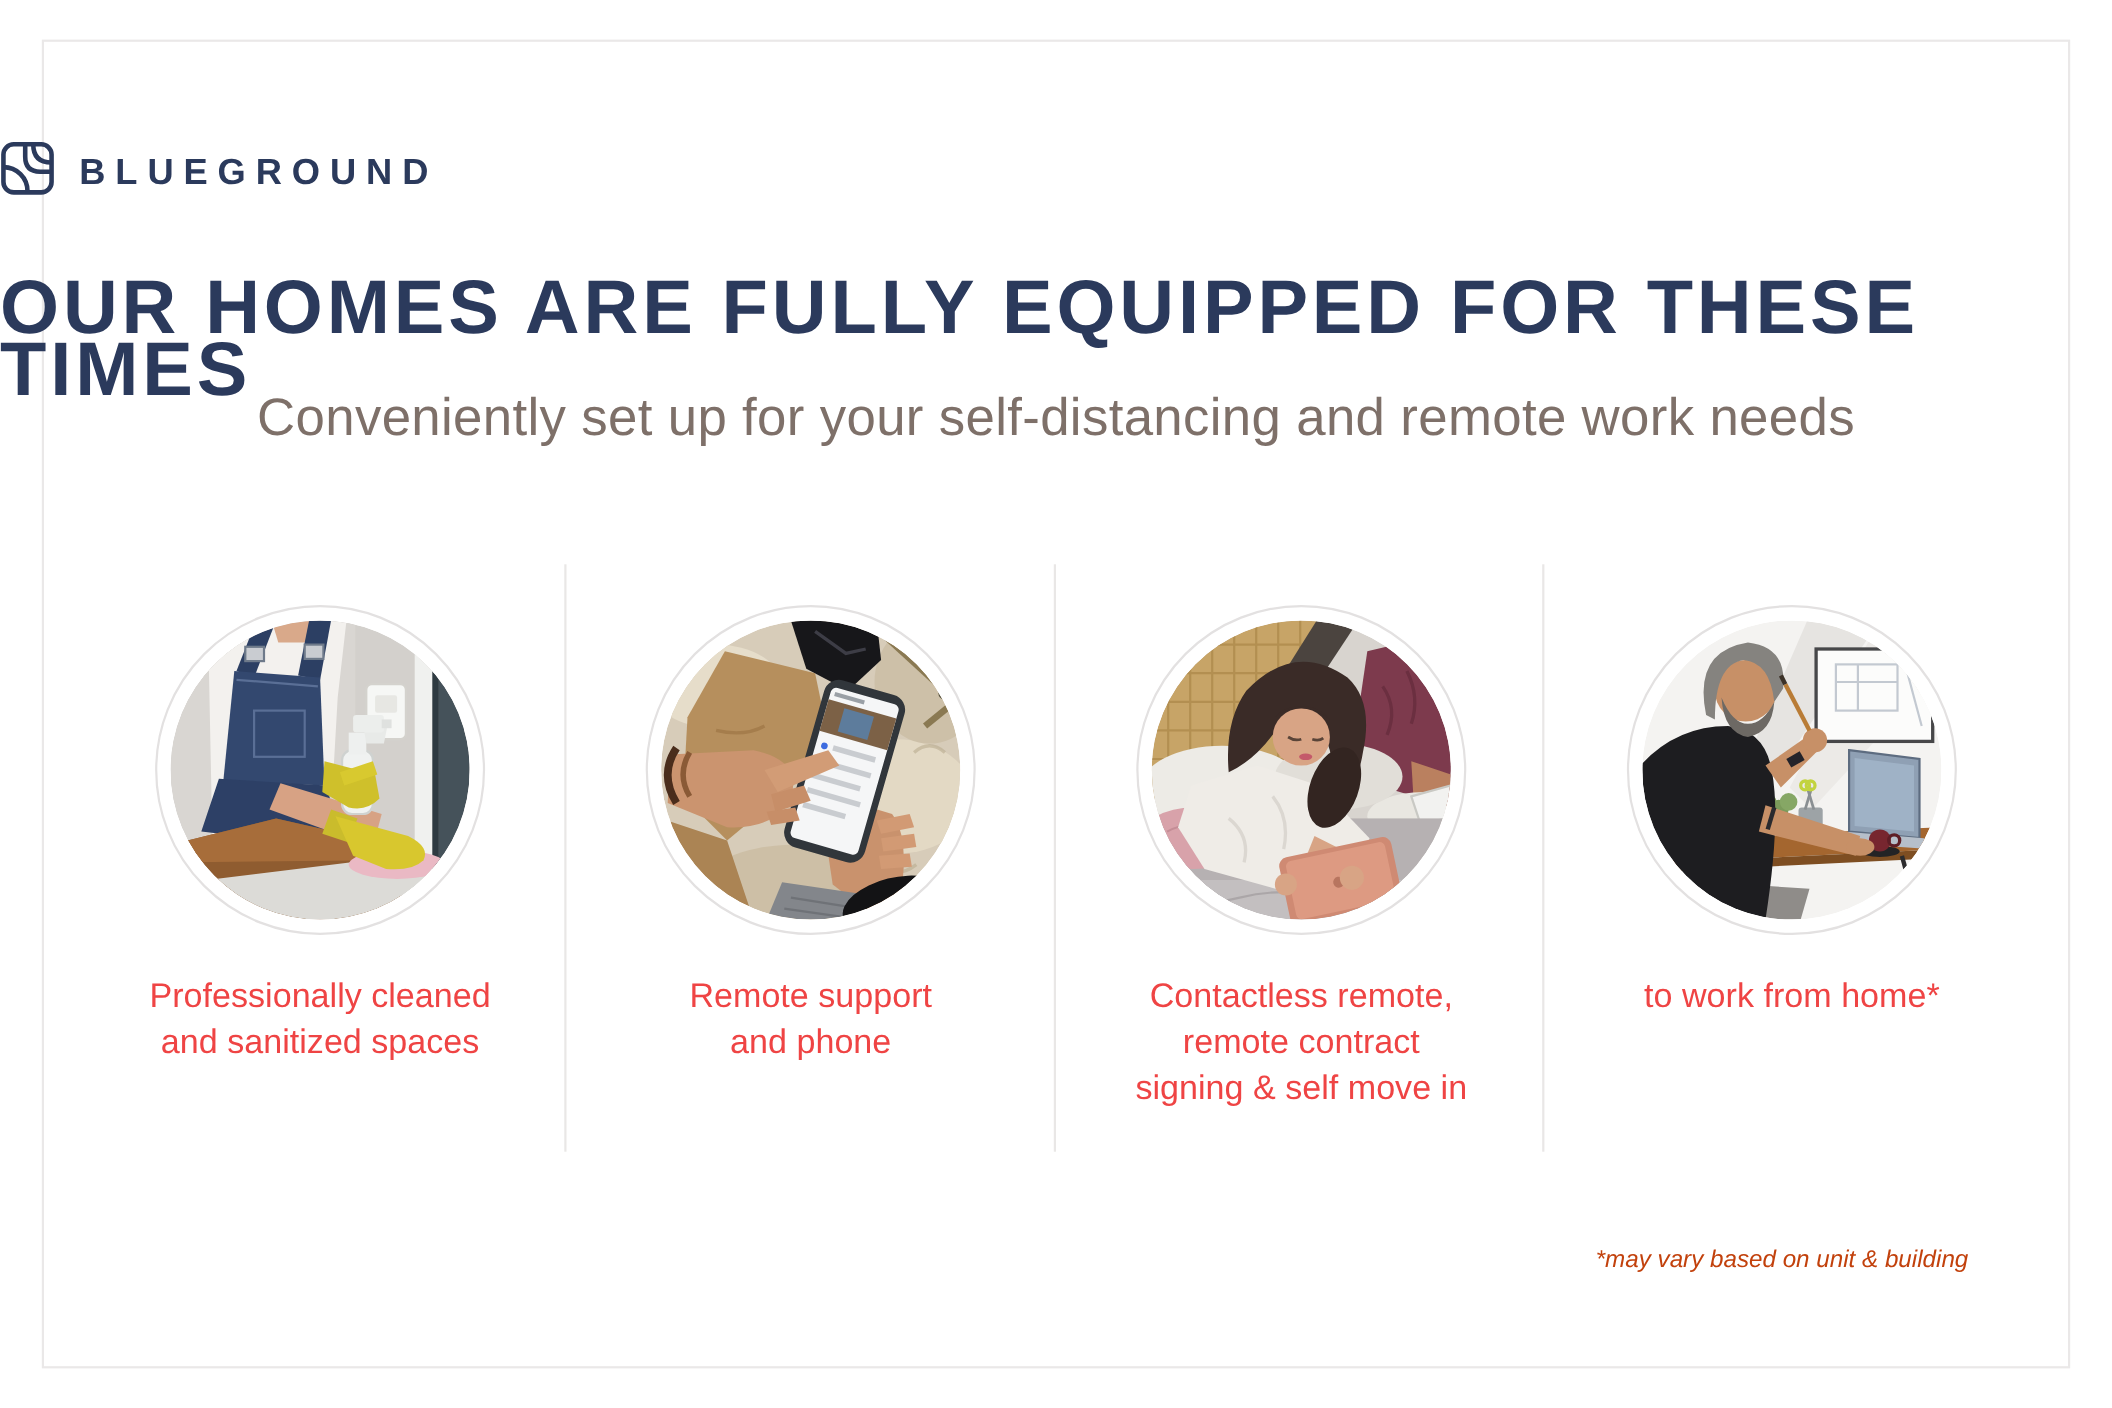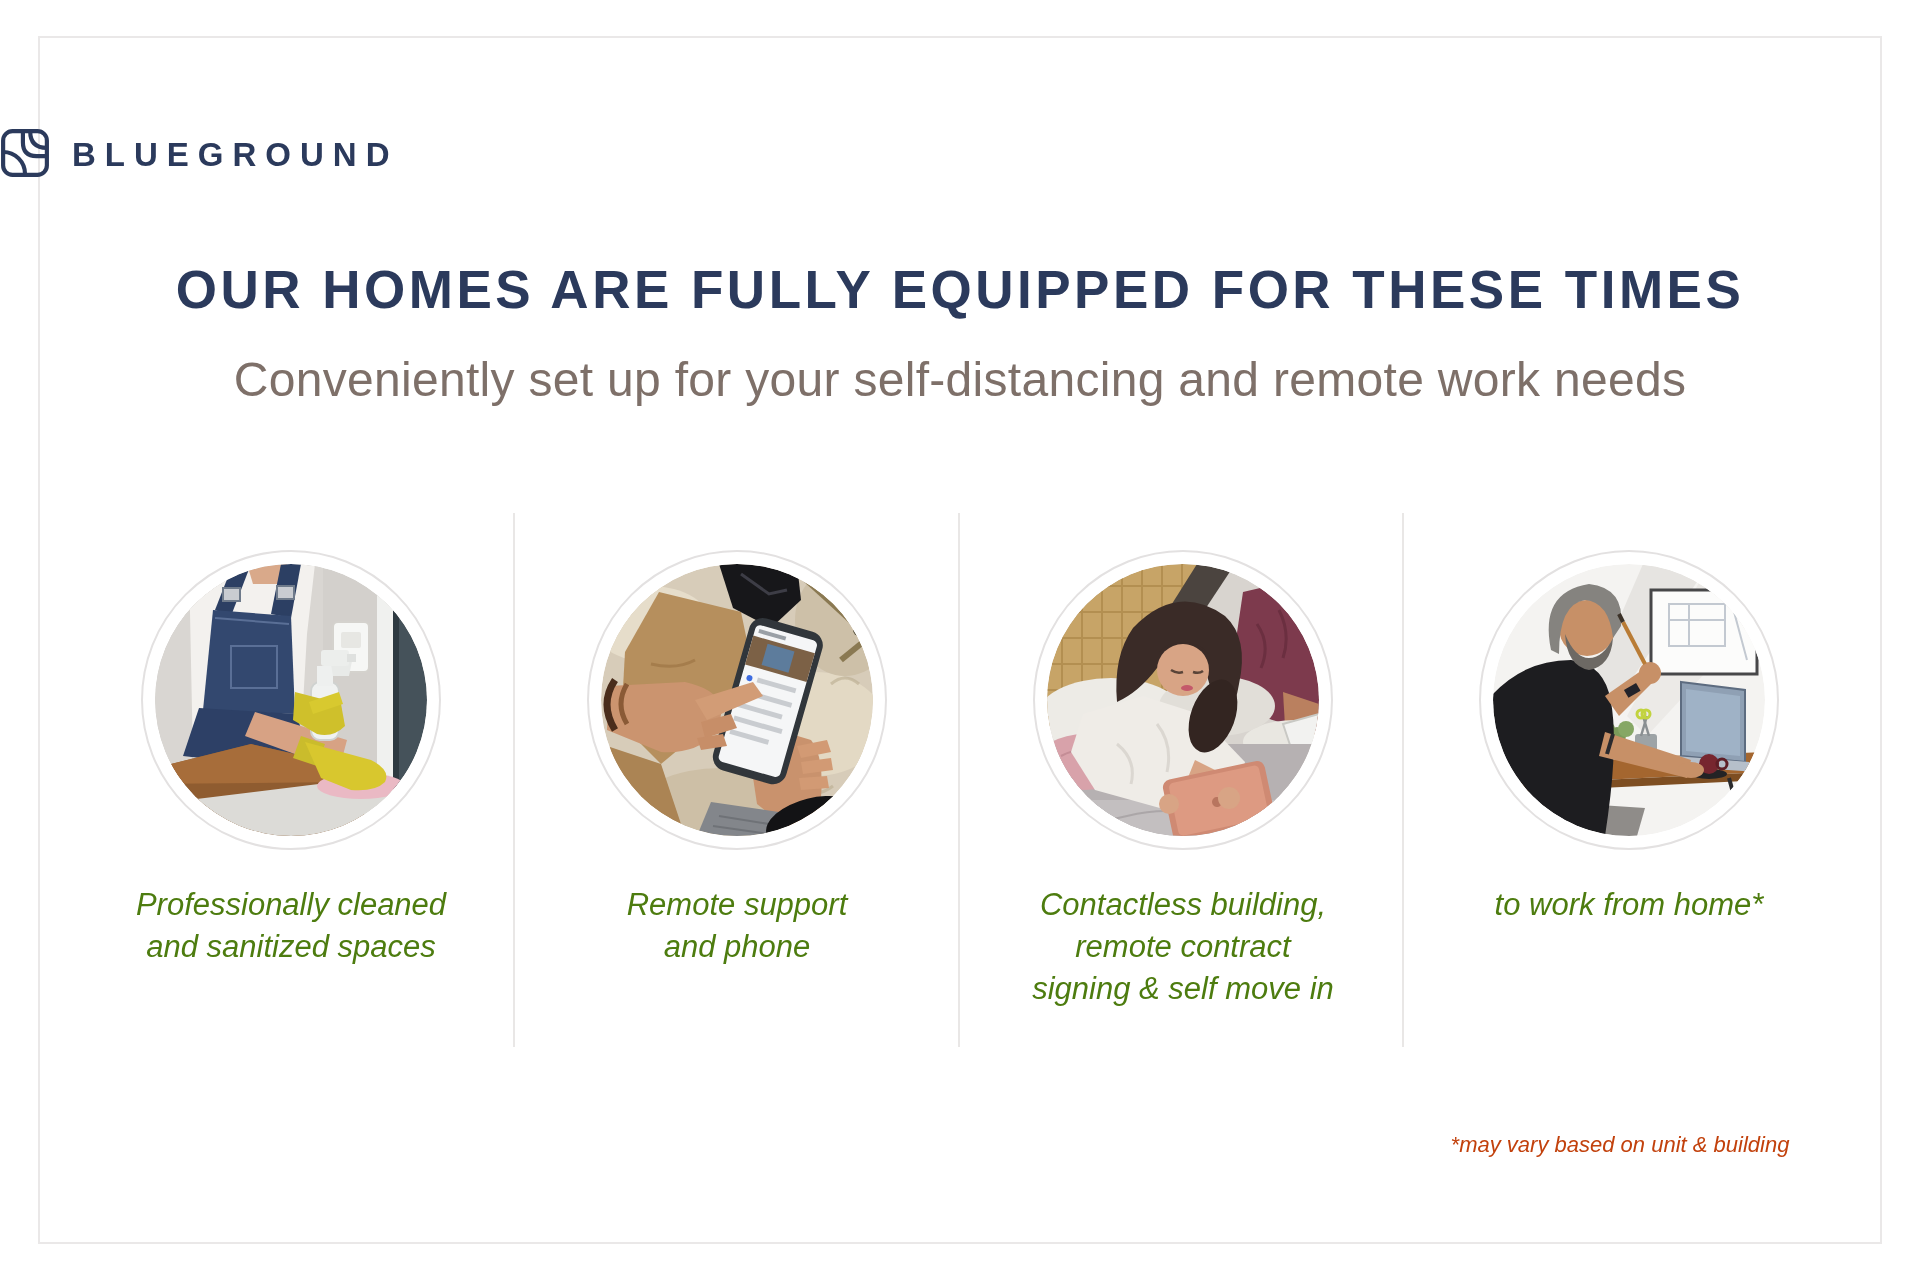--- a/index.html
+++ b/index.html
@@ -14,22 +14,22 @@
   
   .logo{
     position:absolute;top:128px;left:0;width:100%;
     display:flex;align-items:center;justify-content:flex-start;gap:22px;
   }
   .logo-text{
     color:#2b3a5c;font-size:33px;font-weight:bold;letter-spacing:9px;
   }
   
   .headline{
-    position:absolute;top:262px;left:0;width:100%;margin:0;
-    text-align:center;color:#2b3a5c;font-size:53px;font-weight:bold;
+    position:absolute;top:252px;left:0;width:100%;margin:0;
+    color:#2b3a5c;font-size:69px;font-weight:bold;
     letter-spacing:3.5px;line-height:56px;
   }
   .subtitle{
     position:absolute;top:352px;left:0;width:100%;margin:0;
     text-align:center;color:#7e7069;font-size:48px;font-weight:normal;
     letter-spacing:0.3px;
   }
   
   .columns{
     position:absolute;top:550px;left:68px;width:1784px;
@@ -39,22 +39,22 @@
   .ring{
     width:300px;height:300px;border-radius:50%;
     border:2px solid #e3e1e1;box-sizing:border-box;
     display:flex;align-items:center;justify-content:center;
     background:#ffffff;
   }
   .photo{
     width:272px;height:272px;border-radius:50%;overflow:hidden;display:block;
   }
   .caption{
-    margin:34px 0 0 0;text-align:center;color:#4d7c0f;
-    font-size:31px;line-height:42px;font-weight:normal;font-style:italic;
+    margin:34px 0 0 0;text-align:center;color:#ef4444;
+    font-size:31px;line-height:42px;font-weight:normal;
   }
   .cap-line{display:block;}
   
   .divider{
     position:absolute;top:513px;width:2px;height:534px;background:#e9e7e6;
   }
   .divider.d1{left:513px;}
   .divider.d2{left:958px;}
   .divider.d3{left:1402px;}
   
@@ -249,21 +249,21 @@
               <rect x="120" y="206" width="104" height="64" rx="8" fill="#cf8a73"></rect>
               <rect x="126" y="210" width="92" height="54" rx="5" fill="#dd9a82"></rect>
               <circle cx="170" cy="238" r="5" fill="#b8755f"></circle>
             </g>
             <circle cx="182" cy="234" r="11" fill="#d8a485"></circle>
             <circle cx="122" cy="240" r="10" fill="#d8a485"></circle>
           </g>
         </svg>
       </div>
       <p class="caption">
-        <span class="cap-line">Contactless building,</span>
+        <span class="cap-line">Contactless remote,</span>
         <span class="cap-line">remote contract</span>
         <span class="cap-line">signing &amp; self move in</span>
       </p>
     </section>
 
     <section class="col">
       <div class="ring">
         <svg class="photo" viewBox="0 0 272 272" role="img" aria-label="bearded-man-working-from-home-desk-with-laptop">
           <defs>
               <clipPath id="cp4">

